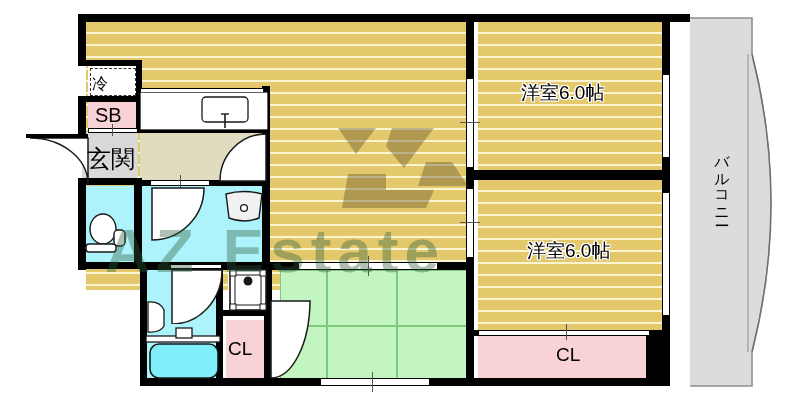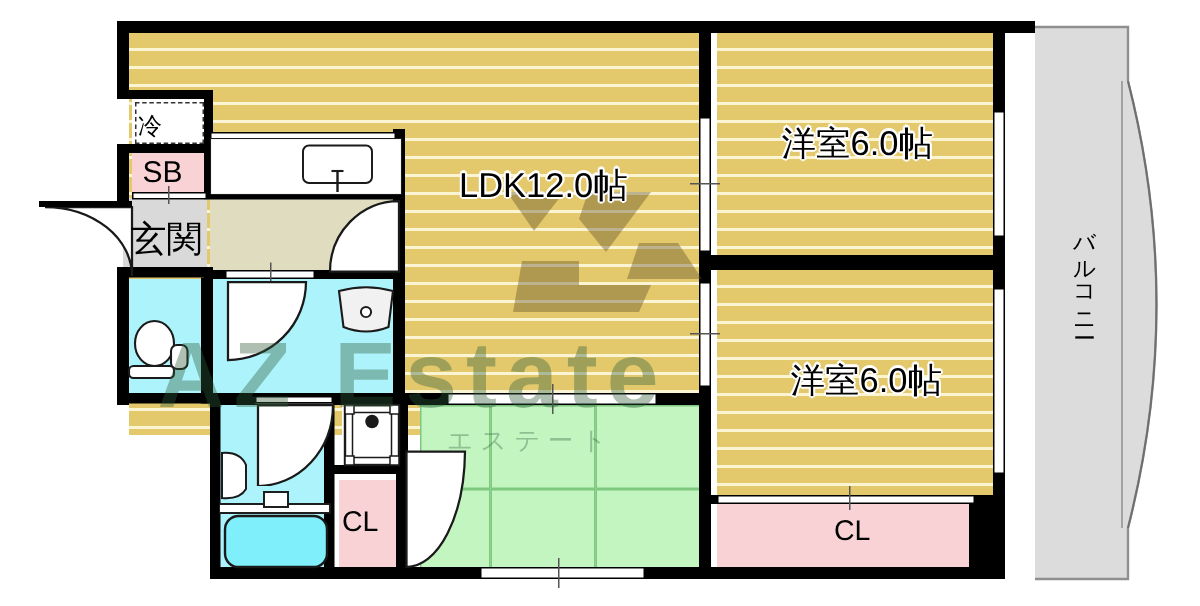--- a/index.html
+++ b/index.html
@@ -41,21 +41,21 @@
   .sash-line{position:absolute;background:#555;}
 
   
   .lbl{
     position:absolute;color:#000;white-space:nowrap;
     font-family:"Liberation Sans","DejaVu Sans",sans-serif;
     text-shadow:
       1.4px 0 #fff, -1.4px 0 #fff, 0 1.4px #fff, 0 -1.4px #fff,
       1px 1px #fff, -1px -1px #fff, 1px -1px #fff, -1px 1px #fff;
   }
-  .lbl-room{font-size:23px;font-weight:400;}
+  .lbl-room{font-size:19px;font-weight:400;}
   .lbl-sm{font-size:15px;}
   .lbl-cl{font-size:19px;}
   .lbl-vert{
     writing-mode:vertical-rl;text-orientation:upright;
     font-size:15px;letter-spacing:1px;
   }
   .lbl-plain{text-shadow:none;}
 
   
   #watermark{
@@ -252,24 +252,22 @@
   <div class="b" style="left:90px;top:68px;width:46px;height:28px;border:1.6px dashed #333;background:#ffffff;"></div>
 
   <div id="watermark">
     <svg id="wm-mark" width="160" height="80" viewBox="0 0 160 80">
       <polygon points="8,0 46,0 26,26" fill="#5a4a22"></polygon>
       <polygon points="62,0 104,0 74,40 56,18" fill="#5a4a22"></polygon>
       <polygon points="96,34 122,34 138,58 88,58" fill="#5a4a22"></polygon>
       <polygon points="18,46 56,46 56,62 104,62 96,80 12,80" fill="#5a4a22"></polygon>
     </svg>
     <div id="wm-text">AZ Estate</div>
-    <div id="wm-sub">エステート</div>
   </div>
 
-  <div class="lbl lbl-room" style="left:306px;top:108px;">LDK12.0帖</div>
 
   <div class="lbl lbl-room" style="left:521px;top:80px;">洋室6.0帖</div>
 
   <div class="lbl lbl-room" style="left:527px;top:238px;">洋室6.0帖</div>
 
 
   <div class="lbl lbl-sm lbl-plain" style="left:92px;top:74px;font-size:16px;">冷</div>
 
   <div class="lbl lbl-plain" style="left:95px;top:104px;font-size:20px;">SB</div>
 

